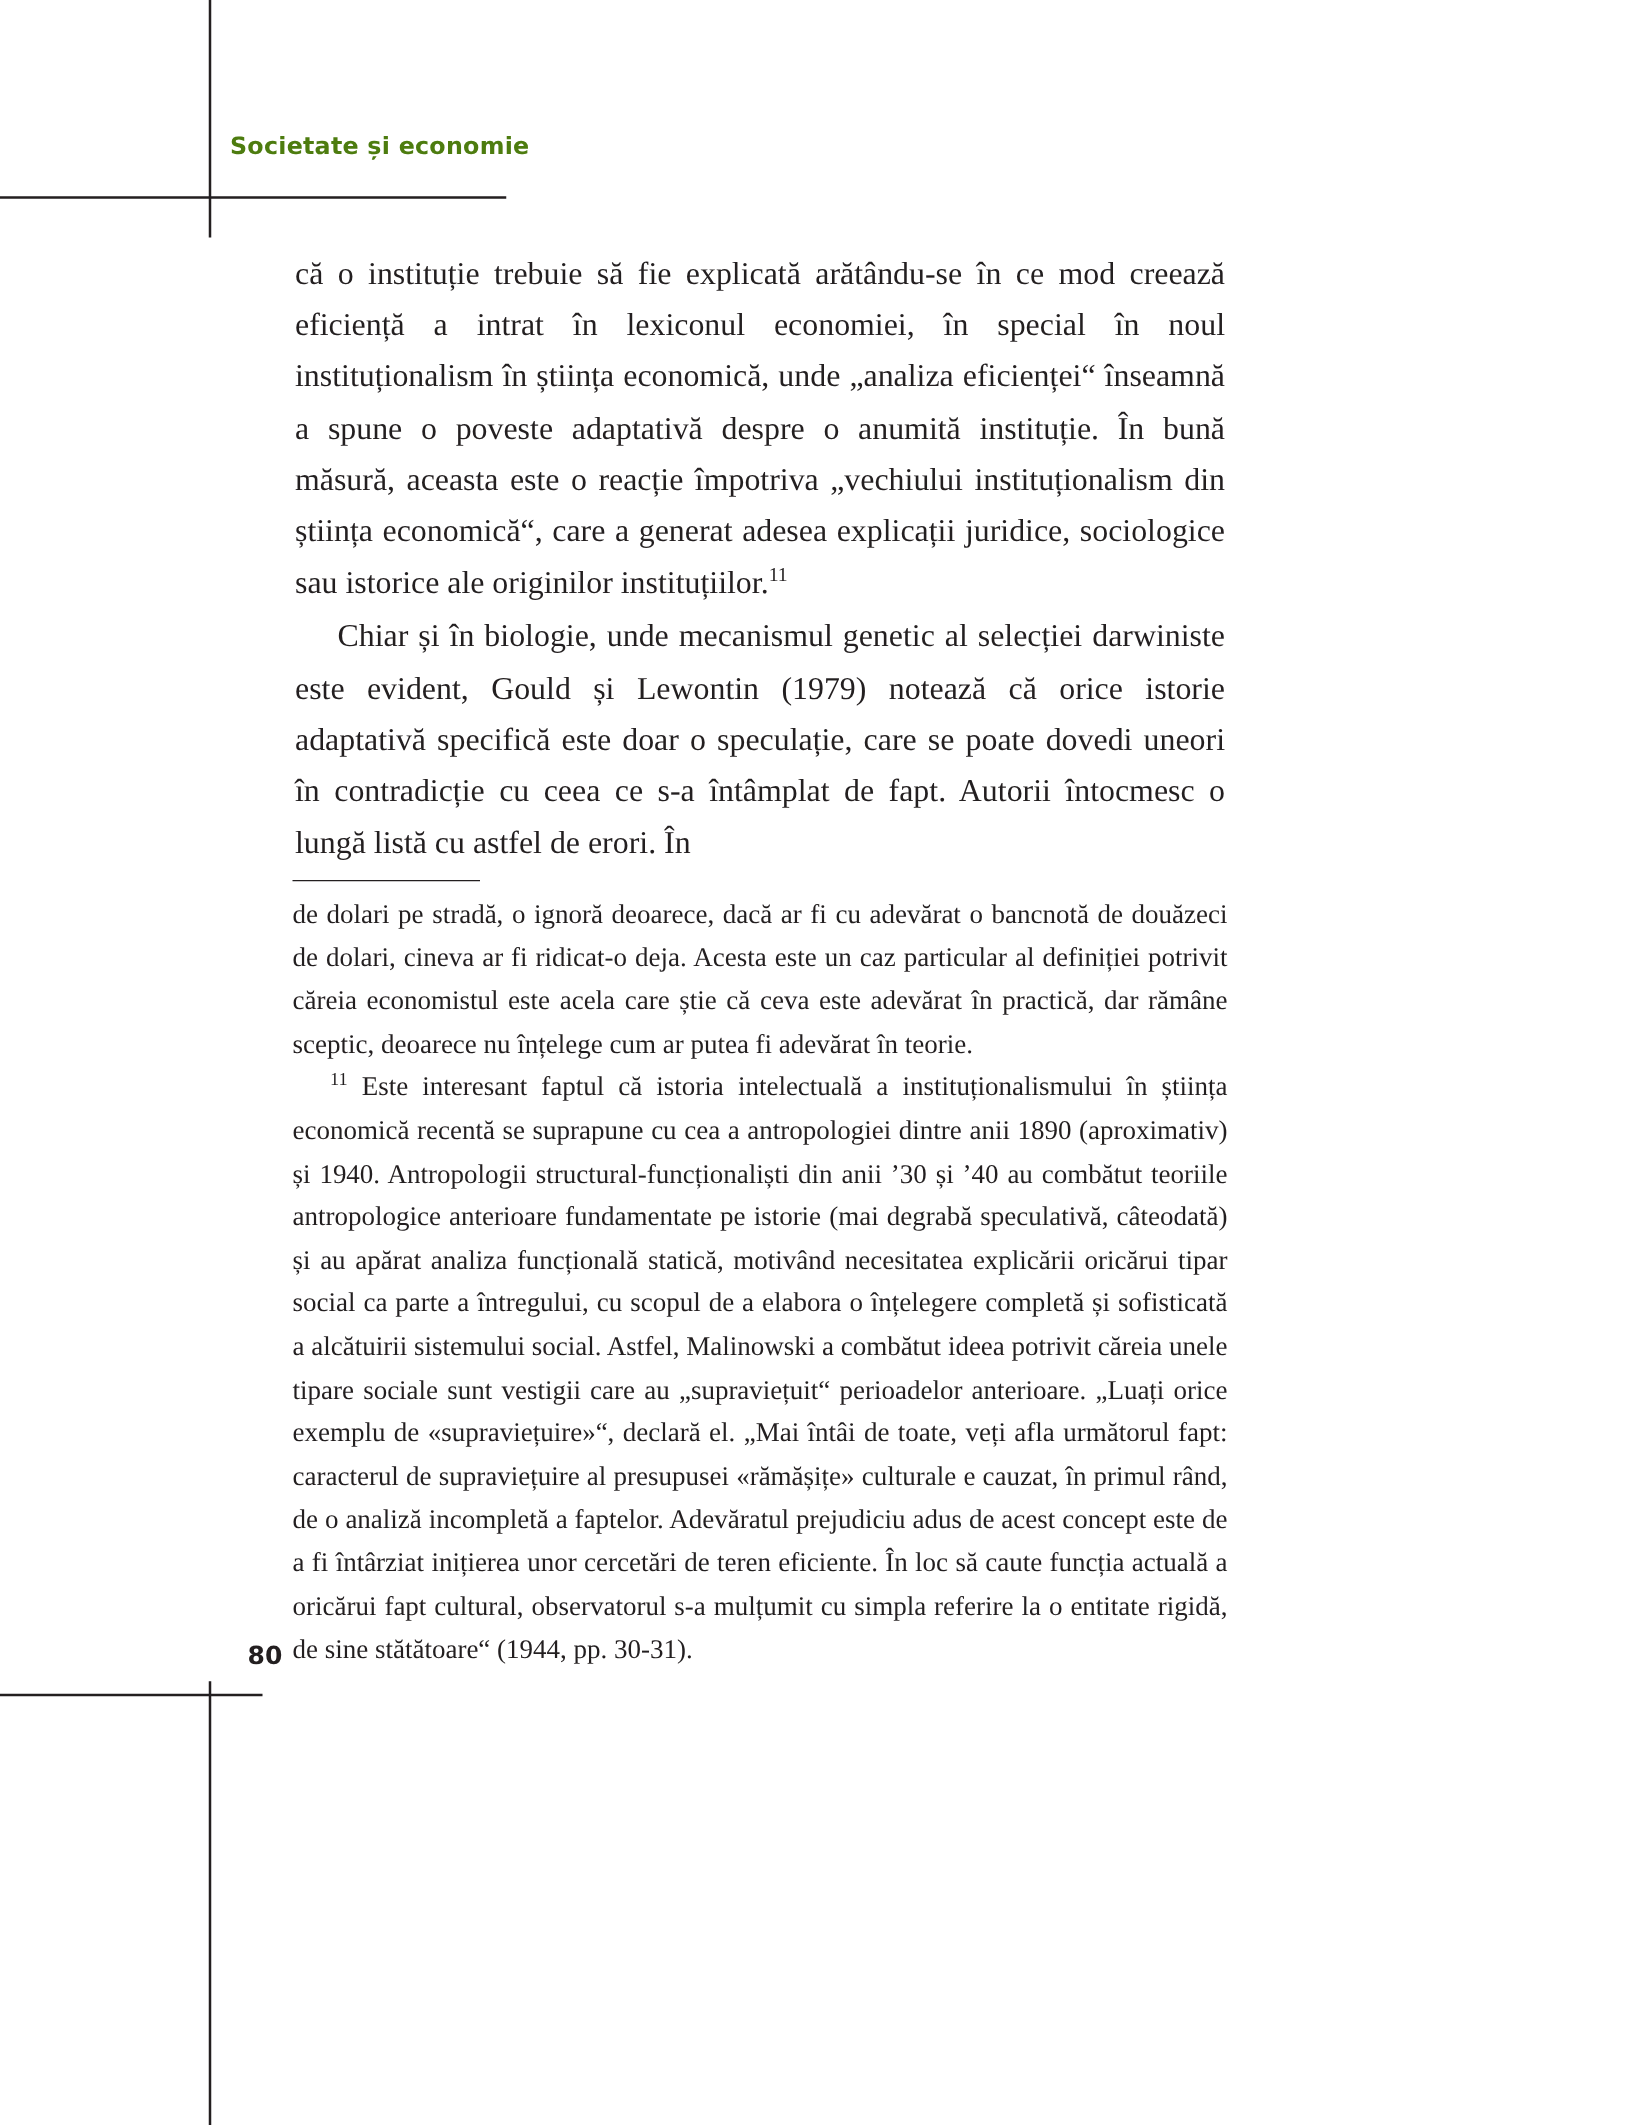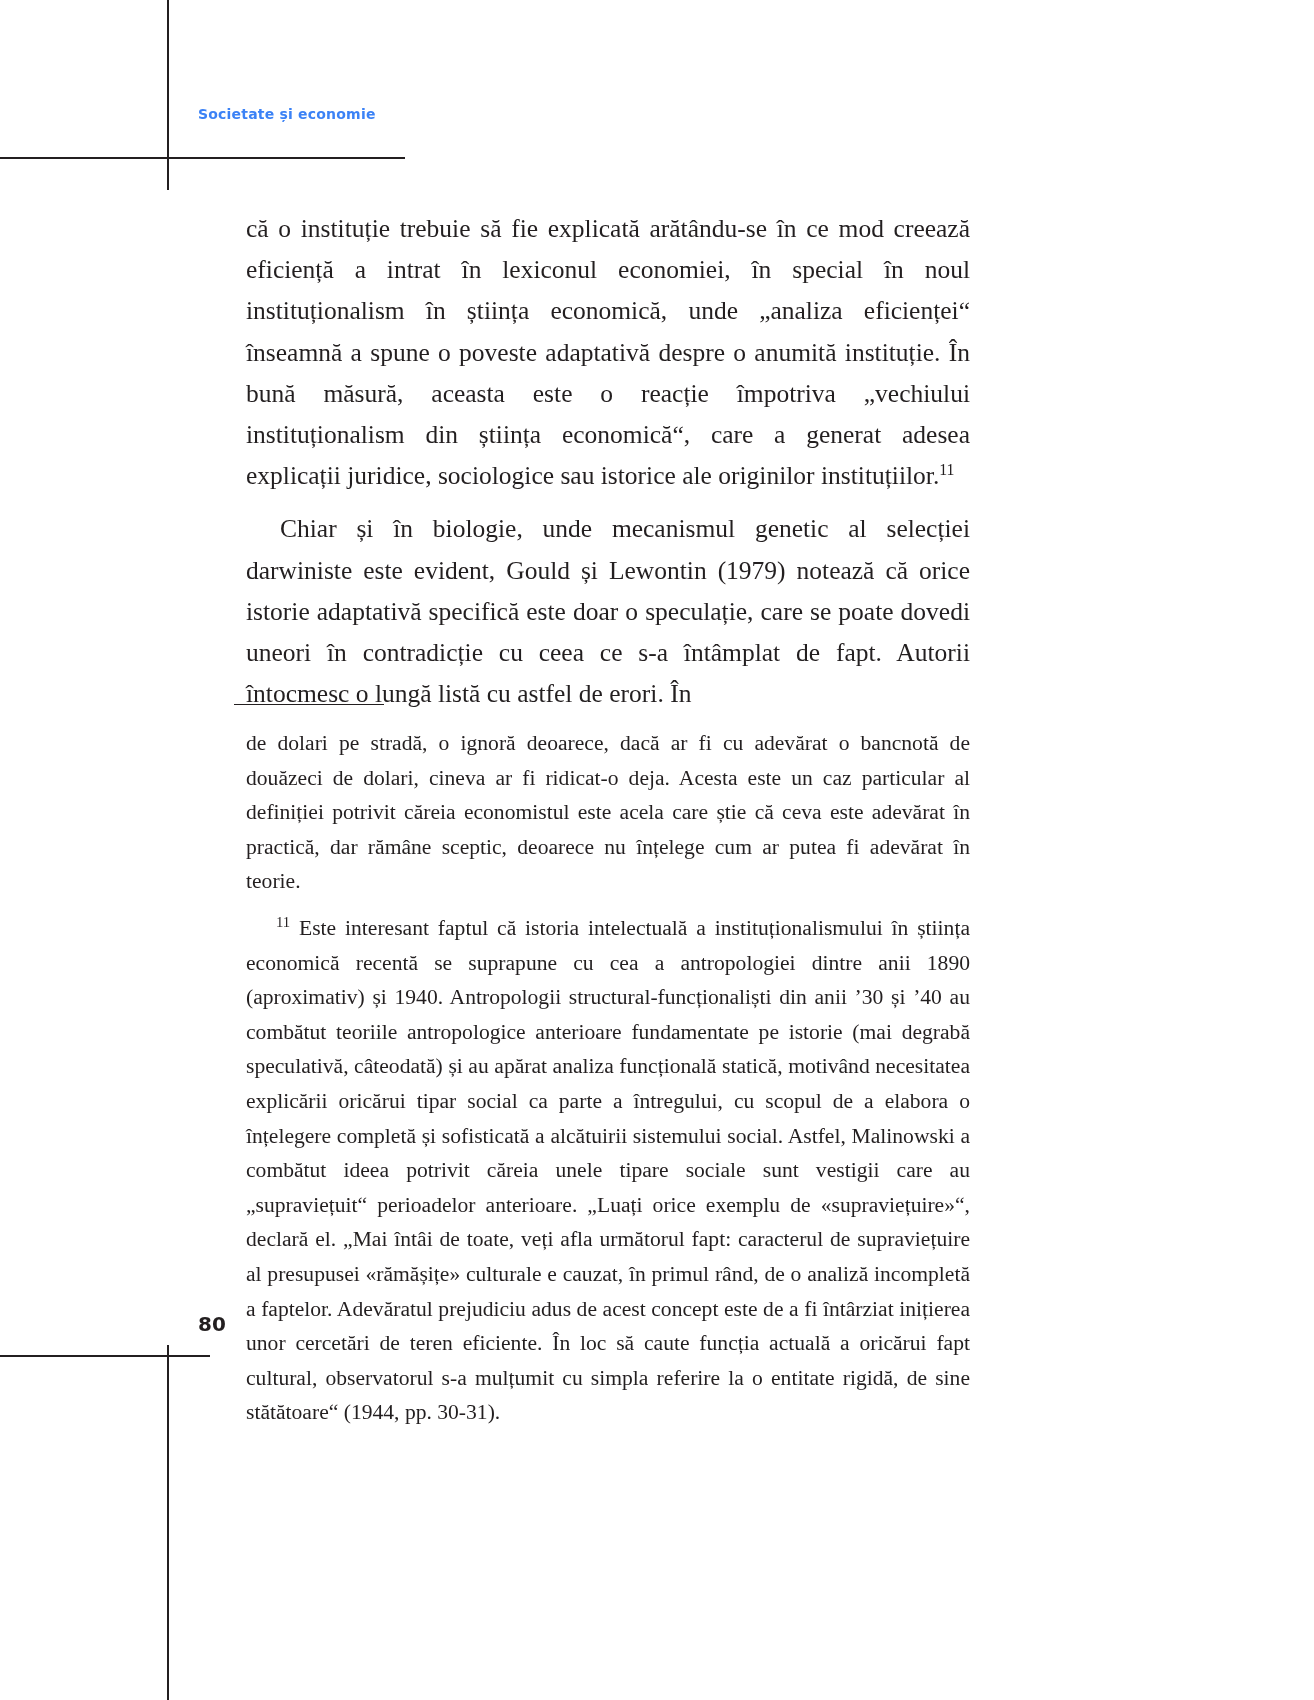--- a/index.html
+++ b/index.html
@@ -22,27 +22,27 @@
     background: #231f20;
   }
   .crop-v-top    { left: 167px; top: 0px;    width: 1.6px; height: 190px; }
   .crop-v-bottom { left: 167px; top: 1345px; width: 1.6px; height: 355px; }
   .crop-h-top    { left: 0px;   top: 157px;  width: 405px; height: 1.6px; }
   .crop-h-bottom { left: 0px;   top: 1355px; width: 210px; height: 1.6px; }
 
   
   .running-head {
     position: absolute;
-    left: 198px;
+    left: 184px;
     top: 106px;
     font-family: "DejaVu Sans", sans-serif;
     font-weight: bold;
-    font-size: 14px;
+    font-size: 19px;
     letter-spacing: 0.2px;
-    color: #3b82f6;
+    color: #4d7c0f;
   }
 
   
   .folio {
     position: absolute;
     left: 198px;
     top: 1312px;
     font-family: "DejaVu Sans", sans-serif;
     font-weight: bold;
     font-size: 20px;
@@ -50,21 +50,21 @@
   }
 
   
   .text-column {
     position: absolute;
     left: 234px;
     top: 196px;
     width: 748px;
   }
   .body-par {
-    margin: 12px;
+    margin: 2px;
     font-size: 25.5px;
     line-height: 41.2px;
     text-align: justify;
     text-justify: inter-word;
     hyphens: manual;
   }
   .body-par.indent {
     text-indent: 34px;
   }
   sup {
@@ -82,21 +82,21 @@
     height: 1.4px;
     background: #231f20;
   }
   .footnotes {
     position: absolute;
     left: 234px;
     top: 714px;
     width: 748px;
   }
   .fn-par {
-    margin: 12px;
+    margin: 0;
     font-size: 21.6px;
     line-height: 34.6px;
     text-align: justify;
     text-justify: inter-word;
   }
   .fn-par.indent {
     text-indent: 30px;
   }
   .fn-marker {
     font-size: 0.68em;

